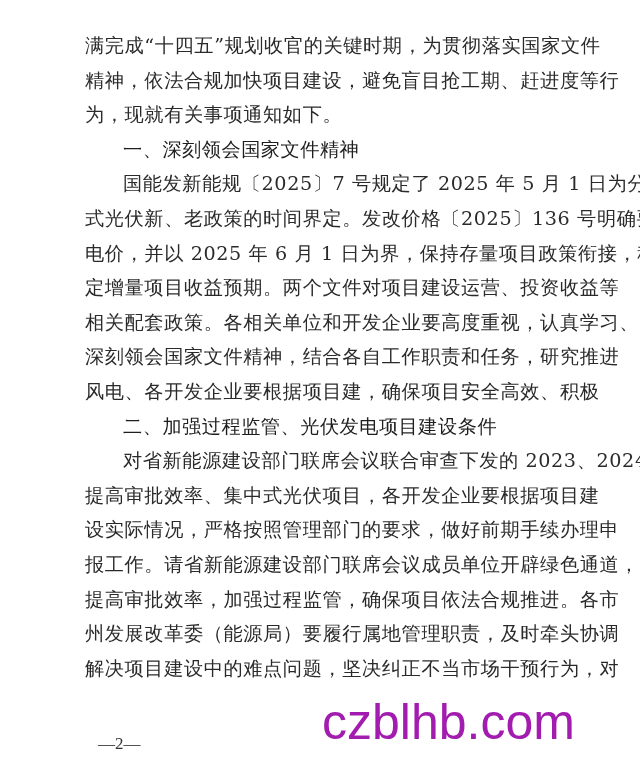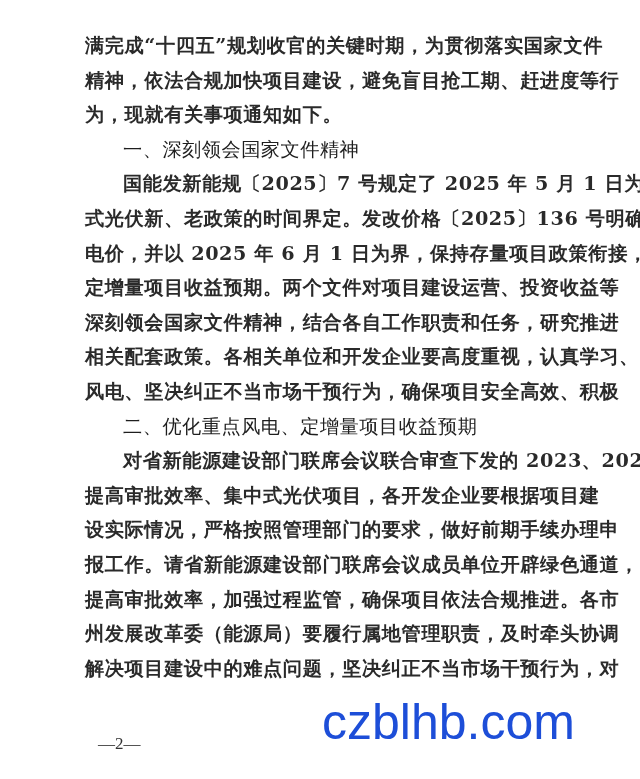--- a/index.html
+++ b/index.html
@@ -3,55 +3,55 @@
   <meta charset="utf-8">
   <style>
     html, body { margin: 0; padding: 0; }
     body {
       width: 640px; height: 779px; background: #ffffff; position: relative; overflow: hidden;
       font-family: "DejaVu Serif", "Liberation Serif", serif; color: #2a2a2a;
     }
     .page { position: absolute; left: 85px; top: 29px; width: 472px; }
     .line {
       height: 34.6px; line-height: 34.6px; font-size: 19.2px; white-space: nowrap;
-      letter-spacing: 0.6px; text-align: justify; text-align-last: justify; font-weight: bold;
+      letter-spacing: 0.6px; text-align: justify; text-align-last: justify;
     }
     .line.last { text-align-last: left; }
     .line.indent { padding-left: 38px; }
     .heading {
       font-family: "DejaVu Sans", "Liberation Sans", sans-serif; font-weight: normal;
       text-align-last: left; color: #1e1e1e; letter-spacing: 0.5px;
     }
     .page-number {
       position: absolute; left: 98px; top: 734px; font-size: 17px; color: #333;
       font-family: "Liberation Serif", serif;
     }
     .watermark {
-      position: absolute; left: 322px; top: 697px; font-size: 50px; color: #1d4ed8;
+      position: absolute; left: 322px; top: 697px; font-size: 50px; color: #a21caf;
       font-family: "Liberation Sans", sans-serif; letter-spacing: 0px; line-height: 1;
     }
   </style>
 </head>
 <body>
 
 <div class="page">
   <div class="line">满完成“十四五”规划收官的关键时期，为贯彻落实国家文件</div>
   <div class="line">精神，依法合规加快项目建设，避免盲目抢工期、赶进度等行</div>
   <div class="line last">为，现就有关事项通知如下。</div>
 
   <div class="line indent heading">一、深刻领会国家文件精神</div>
   <div class="line indent">国能发新能规〔2025〕7 号规定了 2025 年 5 月 1 日为分布</div>
   <div class="line">式光伏新、老政策的时间界定。发改价格〔2025〕136 号明确要</div>
   <div class="line">电价，并以 2025 年 6 月 1 日为界，保持存量项目政策衔接，稳</div>
   <div class="line">定增量项目收益预期。两个文件对项目建设运营、投资收益等</div>
+  <div class="line">相关配套政策。各相关单位和开发企业要高度重视，认真学习、</div>
   <div class="line">深刻领会国家文件精神，结合各自工作职责和任务，研究推进</div>
-  <div class="line">相关配套政策。各相关单位和开发企业要高度重视，认真学习、</div>
-  <div class="line">风电、坚决纠正不当市场干预行为，确保项目安全高效、积极</div>
+  <div class="line">风电、各开发企业要根据项目建，确保项目安全高效、积极</div>
 
-  <div class="line indent heading">二、优化重点风电、定增量项目收益预期</div>
+  <div class="line indent heading">二、加强过程监管、光伏发电项目建设条件</div>
   <div class="line indent">对省新能源建设部门联席会议联合审查下发的 2023、2024</div>
   <div class="line">提高审批效率、集中式光伏项目，各开发企业要根据项目建</div>
   <div class="line">设实际情况，严格按照管理部门的要求，做好前期手续办理申</div>
   <div class="line">报工作。请省新能源建设部门联席会议成员单位开辟绿色通道，</div>
   <div class="line">提高审批效率，加强过程监管，确保项目依法合规推进。各市</div>
   <div class="line">州发展改革委（能源局）要履行属地管理职责，及时牵头协调</div>
   <div class="line">解决项目建设中的难点问题，坚决纠正不当市场干预行为，对</div>
 </div>
 
 <div class="page-number">—2—</div>

